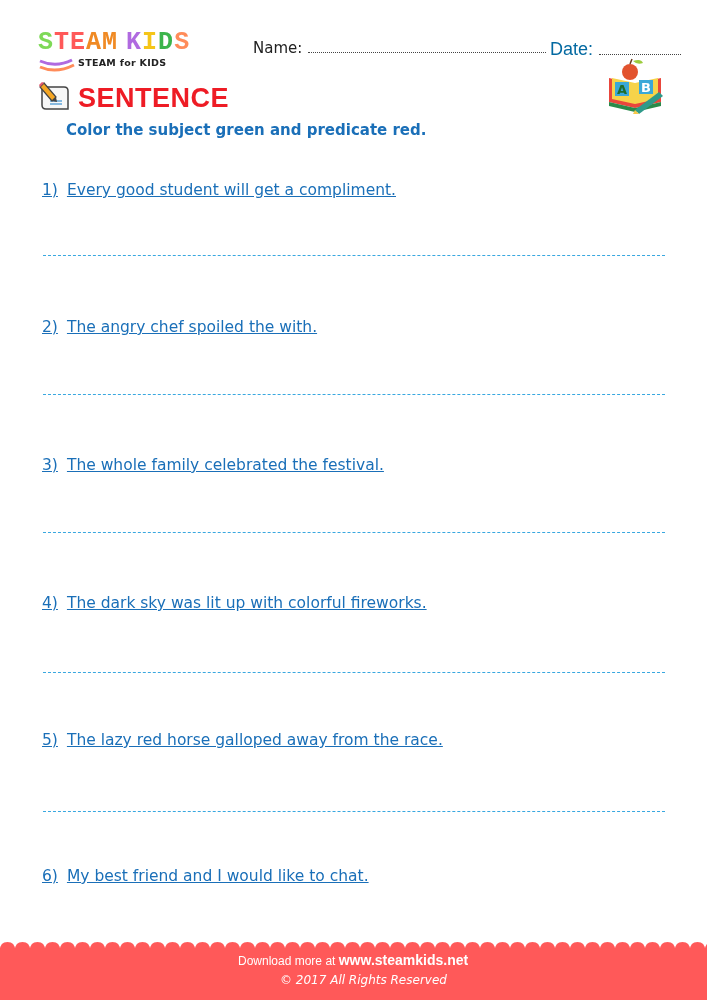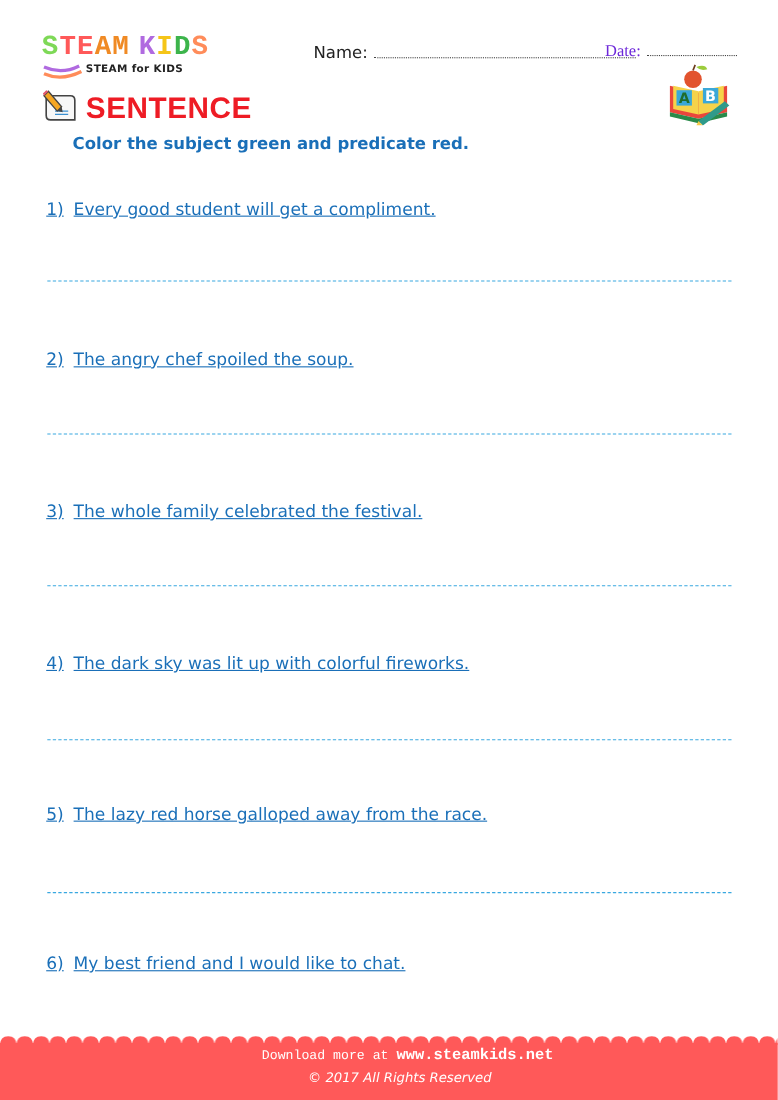--- a/index.html
+++ b/index.html
@@ -2,33 +2,33 @@
 <html><head>
 <meta charset="utf-8">
 <style>
   html, body { margin: 0; padding: 0; }
   body { width: 707px; height: 1000px; position: relative; background: #ffffff; overflow: hidden; font-family: "Liberation Sans", sans-serif; }
   .logo { position: absolute; left: 38px; top: 28px; width: 200px; height: 45px; }
   .logo-word { position: absolute; left: 0; top: 0; font-family: Liberation Mono, monospace; font-weight: bold; font-size: 25px; letter-spacing: 1px; line-height: 30px; white-space: nowrap; }
   .logo-word span { display: inline-block; }
   .logo-sub { position: absolute; left: 40px; top: 29px; font-family: "DejaVu Sans", sans-serif; font-weight: bold; font-size: 9.5px; color: #222; letter-spacing: 0.3px; text-align: right; }
   .logo-swoosh { position: absolute; left: 0; top: 30px; }
-  .name-line { position: absolute; left: 253px; top: 39px; font-size: 15px; color: #222; font-family: "DejaVu Sans", sans-serif; margin-left: 32px; }
-  .date-line { position: absolute; left: 550px; top: 39px; font-size: 15px; color: #6d28d9; font-family: Liberation Serif, serif; }
+  .name-line { position: absolute; left: 253px; top: 39px; font-size: 15px; color: #222; font-family: "DejaVu Sans", sans-serif; }
+  .date-line { position: absolute; left: 550px; top: 39px; font-size: 18px; color: #0369a1; font-family: Liberation Sans, sans-serif; }
   .blank { display: inline-block; border-bottom: 1px dotted #444; height: 10px; vertical-align: baseline; margin-left: 6px; }
   .title-icon { position: absolute; left: 38px; top: 81px; }
   .title { position: absolute; left: 78px; top: 83px; color: #ee1c25; font-weight: bold; font-size: 27px; letter-spacing: 0.5px; font-family: "Liberation Sans", sans-serif; }
   .book-icon { position: absolute; left: 605px; top: 58px; }
   .instruction { position: absolute; left: 42px; top: 121px; color: #1a6fb8; font-weight: bold; font-size: 15px; font-family: "DejaVu Sans", sans-serif; margin-left: 24px; }
   .q { position: absolute; left: 42px; color: #1a6fb8; font-size: 15.5px; font-family: "DejaVu Sans", sans-serif; text-decoration: underline; }
   .q .num { margin-right: 9px; }
   .dash { position: absolute; left: 43px; width: 622px; border-top: 1px dashed #39a8e0; }
   .footer { position: absolute; left: 0; top: 948px; width: 707px; height: 52px; background: #ff5959; }
   .scallops { position: absolute; left: 0; top: 940px; width: 707px; height: 10px; }
-  .footer-line1 { position: absolute; left: 238px; top: 952px; color: #ffffff; font-size: 12px; font-family: Liberation Mono, monospace; }
+  .footer-line1 { position: absolute; left: 238px; top: 952px; color: #ffffff; font-size: 12px; font-family: Liberation Sans, sans-serif; }
   .footer-line1 b { font-size: 14px; }
   .footer-line2 { position: absolute; left: 280px; top: 973px; color: #ffffff; font-size: 12px; font-style: italic; font-family: "DejaVu Sans", sans-serif; }
 </style>
 </head>
 <body>
 
 <div class="logo">
   <div class="logo-word">
     <span style="color:#7ed957">S</span><span style="color:#ff5959">T</span><span style="color:#ff5959">E</span><span style="color:#f08a24">A</span><span style="color:#f08a24">M</span><span style="width:8px"></span><span style="color:#b06ae0">K</span><span style="color:#f5c518">I</span><span style="color:#3cb44b">D</span><span style="color:#ff8c5a">S</span>
   </div>
@@ -73,21 +73,21 @@
 <div class="title">SENTENCE</div>
 
 <div class="instruction">Color the subject green and predicate red.</div>
 
 <div class="q" style="top:181px">
   <span class="num">1)</span><span>Every good student will get a compliment.</span>
 </div>
 <div class="dash" style="top:255px"></div>
 
 <div class="q" style="top:318px">
-  <span class="num">2)</span><span>The angry chef spoiled the soup.</span>
+  <span class="num">2)</span><span>The angry chef spoiled the with.</span>
 </div>
 <div class="dash" style="top:394px"></div>
 
 <div class="q" style="top:456px">
   <span class="num">3)</span><span>The whole family celebrated the festival.</span>
 </div>
 <div class="dash" style="top:532px"></div>
 
 <div class="q" style="top:594px">
   <span class="num">4)</span><span>The dark sky was lit up with colorful fireworks.</span>

